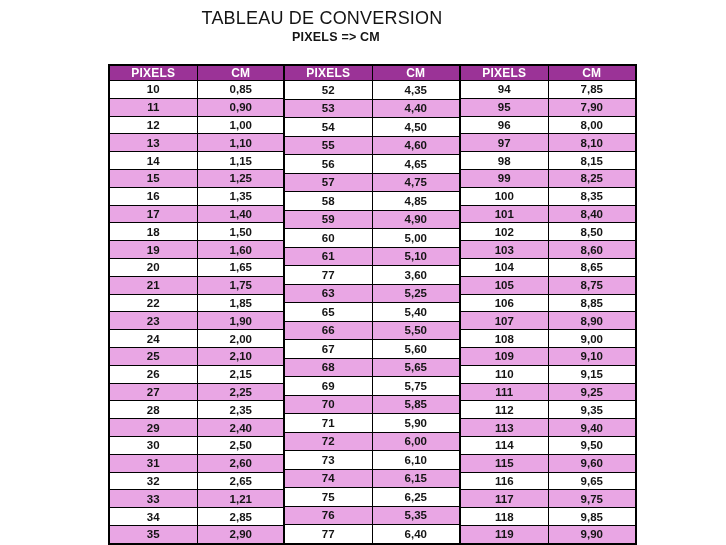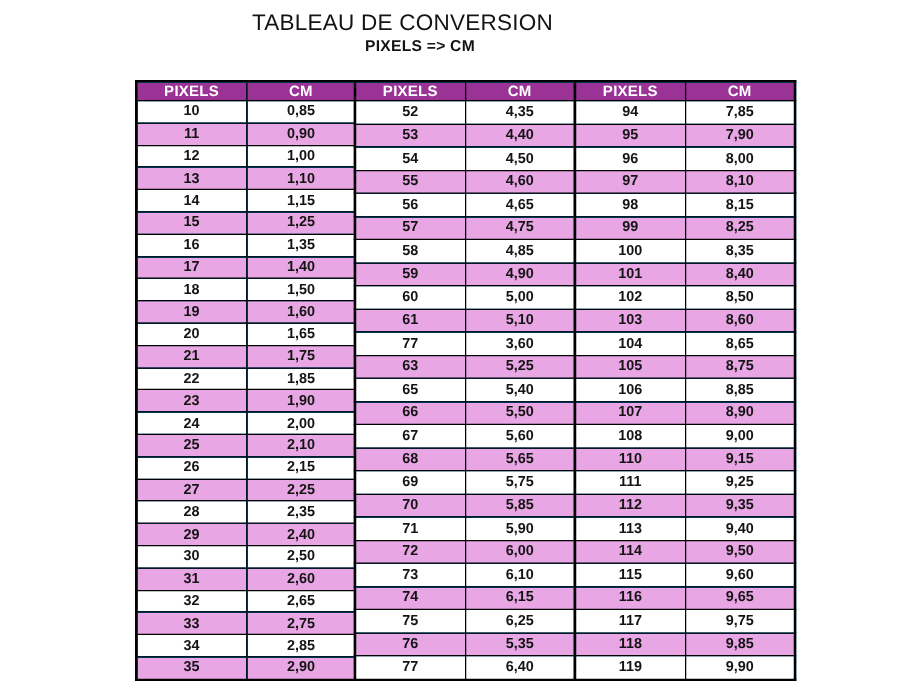--- a/index.html
+++ b/index.html
@@ -161,21 +161,21 @@
         <tr>
           <td>31</td>
           <td>2,60</td>
         </tr>
         <tr>
           <td>32</td>
           <td>2,65</td>
         </tr>
         <tr>
           <td>33</td>
-          <td>2,75</td>
+          <td>1,21</td>
         </tr>
         <tr>
           <td>34</td>
           <td>2,85</td>
         </tr>
         <tr>
           <td>35</td>
           <td>2,90</td>
         </tr>
       </tbody>
@@ -354,20 +354,24 @@
         </tr>
         <tr>
           <td>107</td>
           <td>8,90</td>
         </tr>
         <tr>
           <td>108</td>
           <td>9,00</td>
         </tr>
         <tr>
+          <td>109</td>
+          <td>9,10</td>
+        </tr>
+        <tr>
           <td>110</td>
           <td>9,15</td>
         </tr>
         <tr>
           <td>111</td>
           <td>9,25</td>
         </tr>
         <tr>
           <td>112</td>
           <td>9,35</td>

